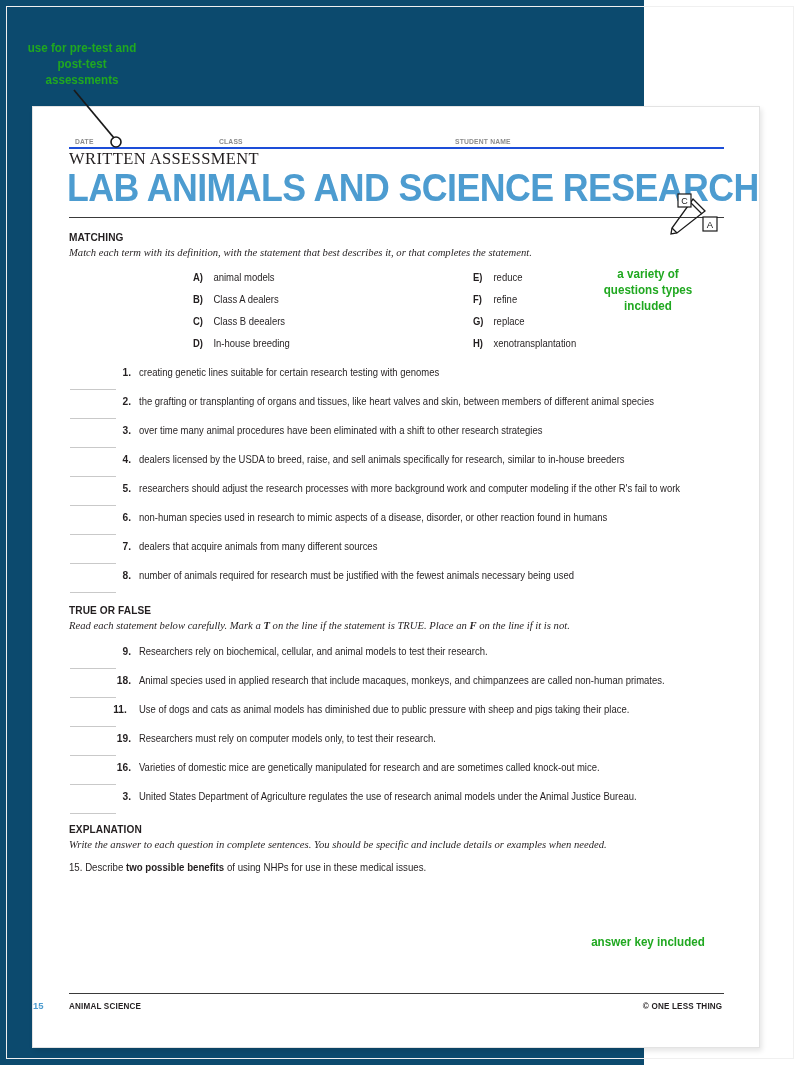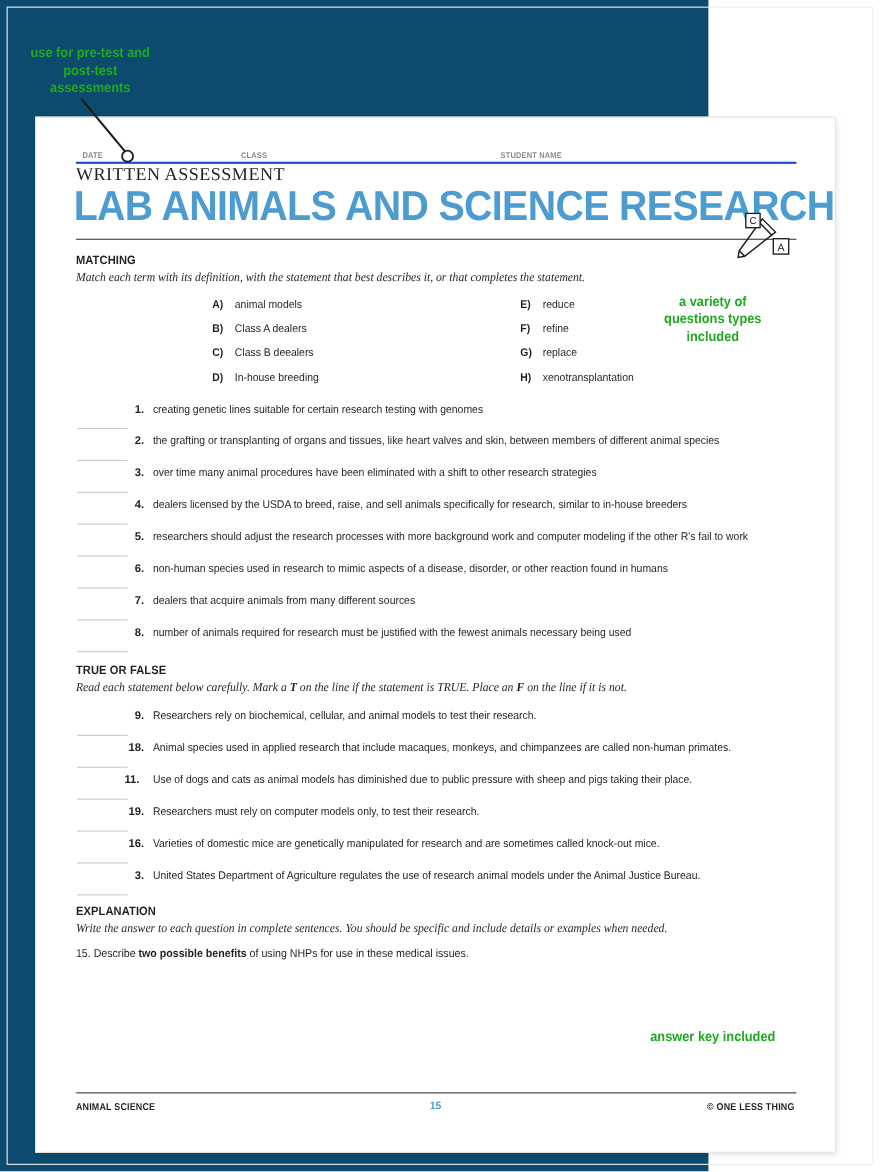--- a/index.html
+++ b/index.html
@@ -270,21 +270,21 @@
     letter-spacing: 0.2px;
     transform: scaleX(0.9);
     white-space: nowrap;
   }
   #footer-left { left: 36px; transform-origin: left top; }
   #footer-right { right: 37px; transform-origin: right top; }
   #footer-page {
     position: absolute;
     top: 893px;
     left: 0; right: 0;
-    text-align: center;
+    text-align: left;
     font-family: "Liberation Sans", sans-serif;
     font-size: 9.5px;
     font-weight: bold;
     color: #4d9cd0;
   }
 </style>
 </head>
 <body>
 
 <div class="canvas">

